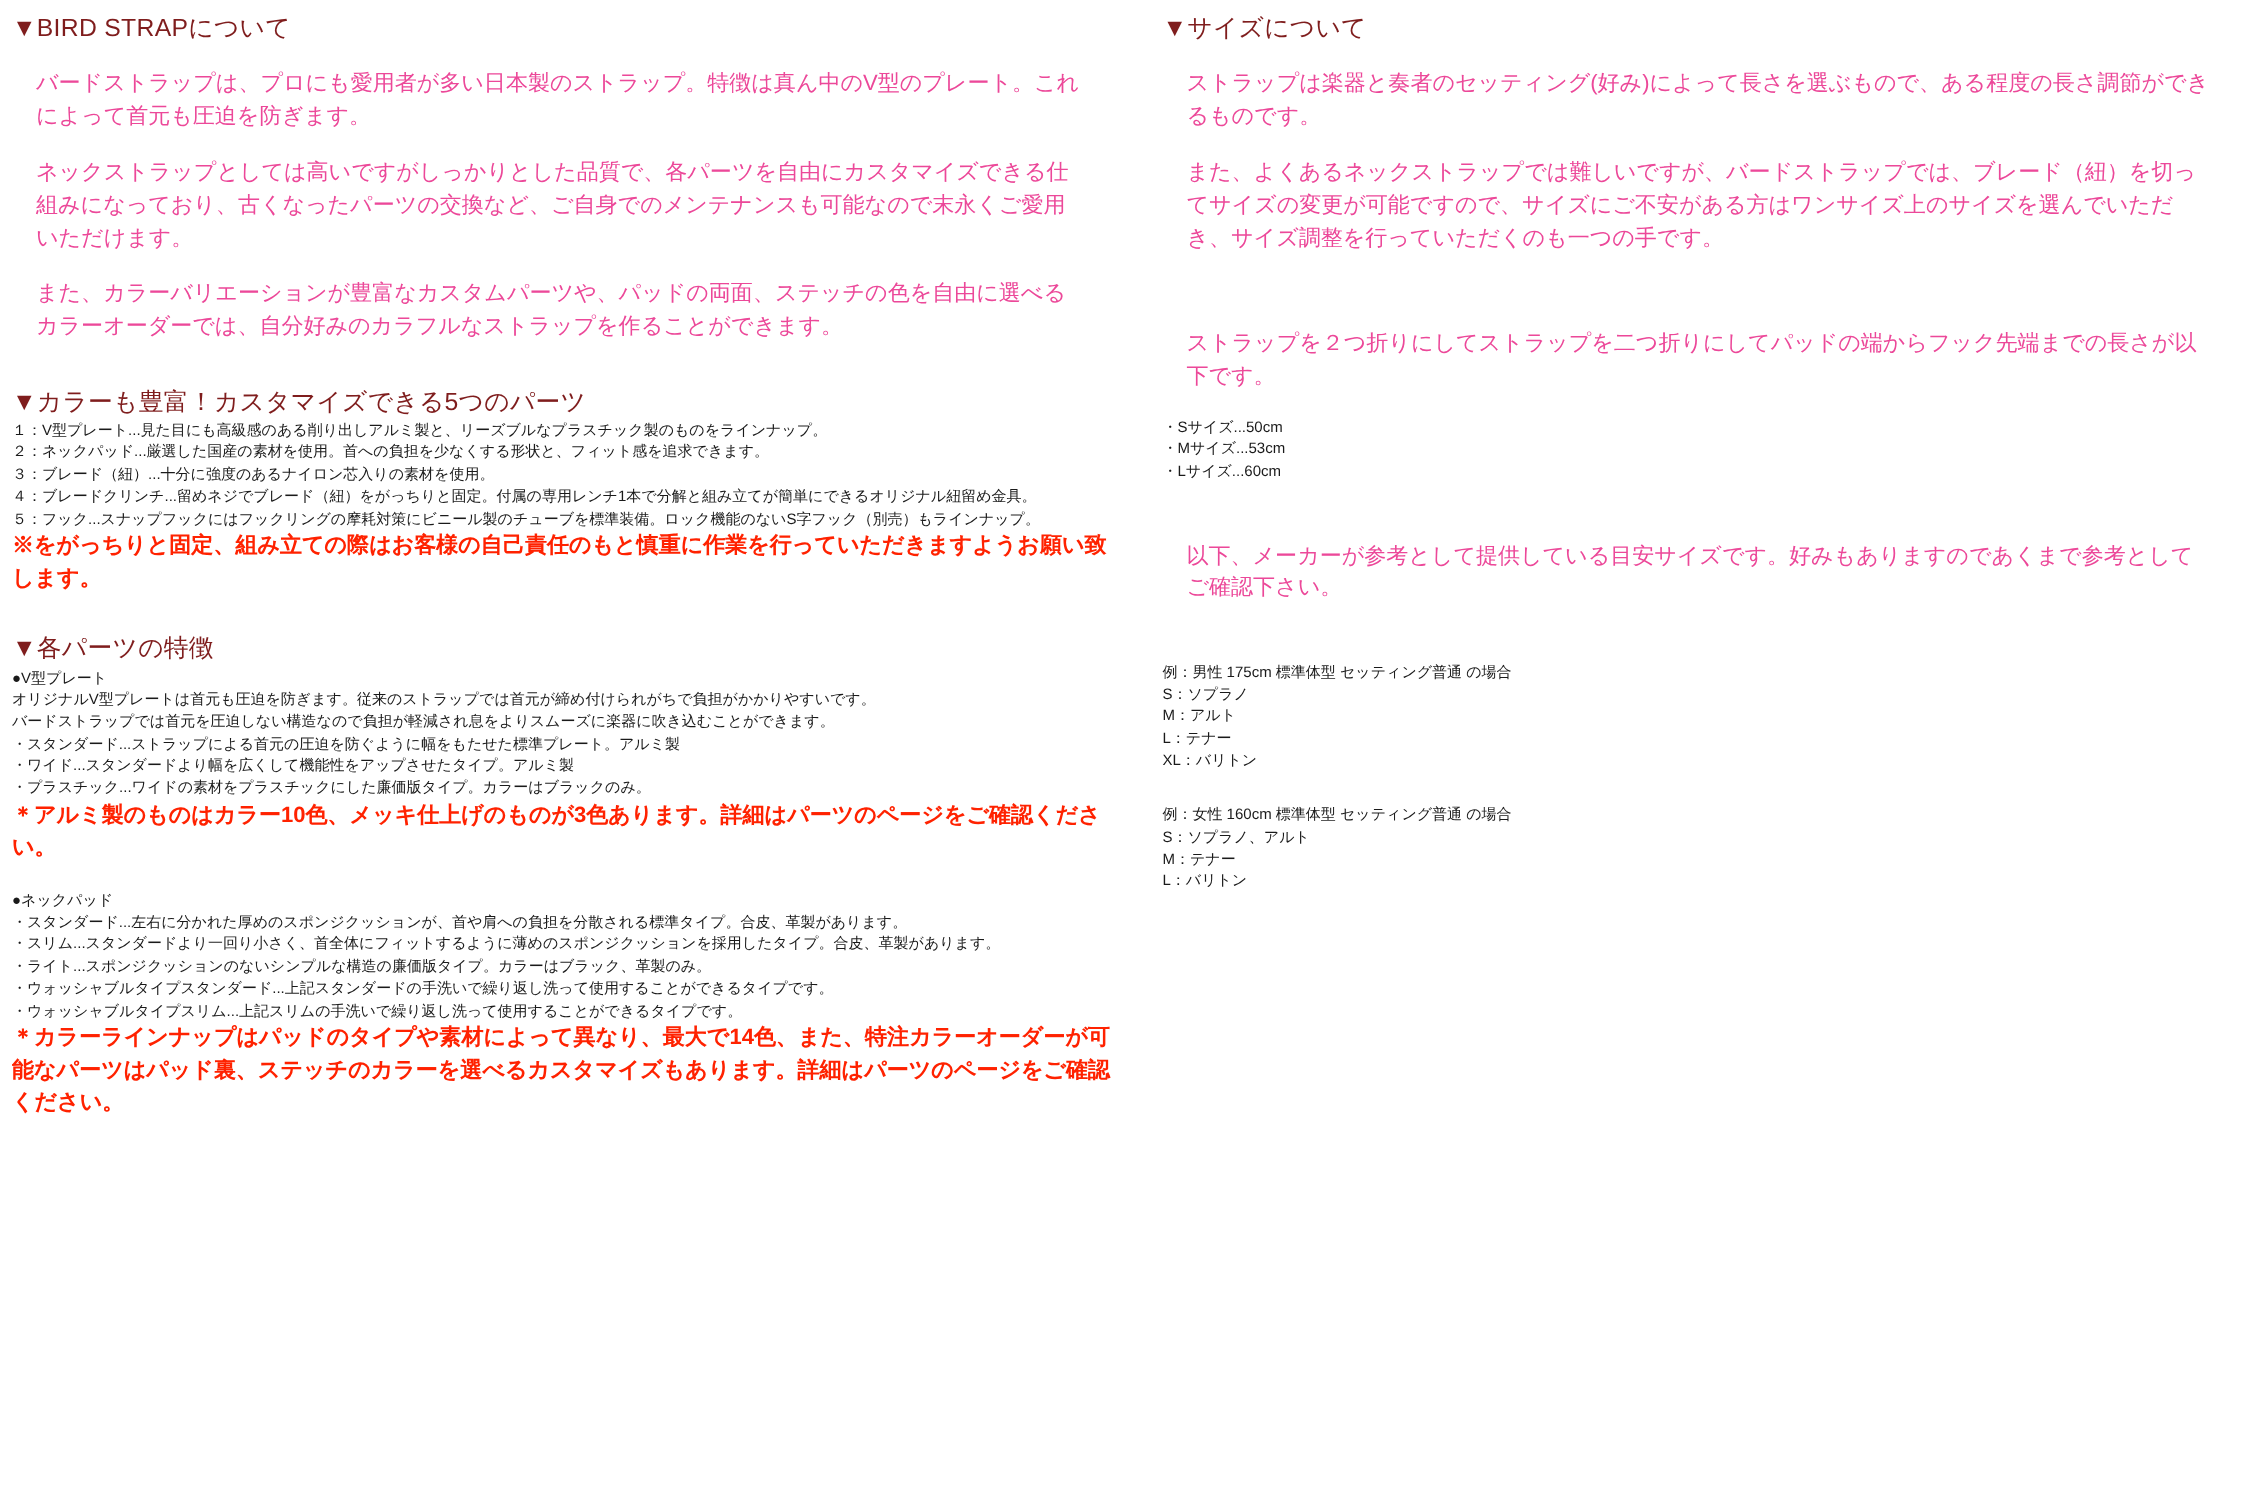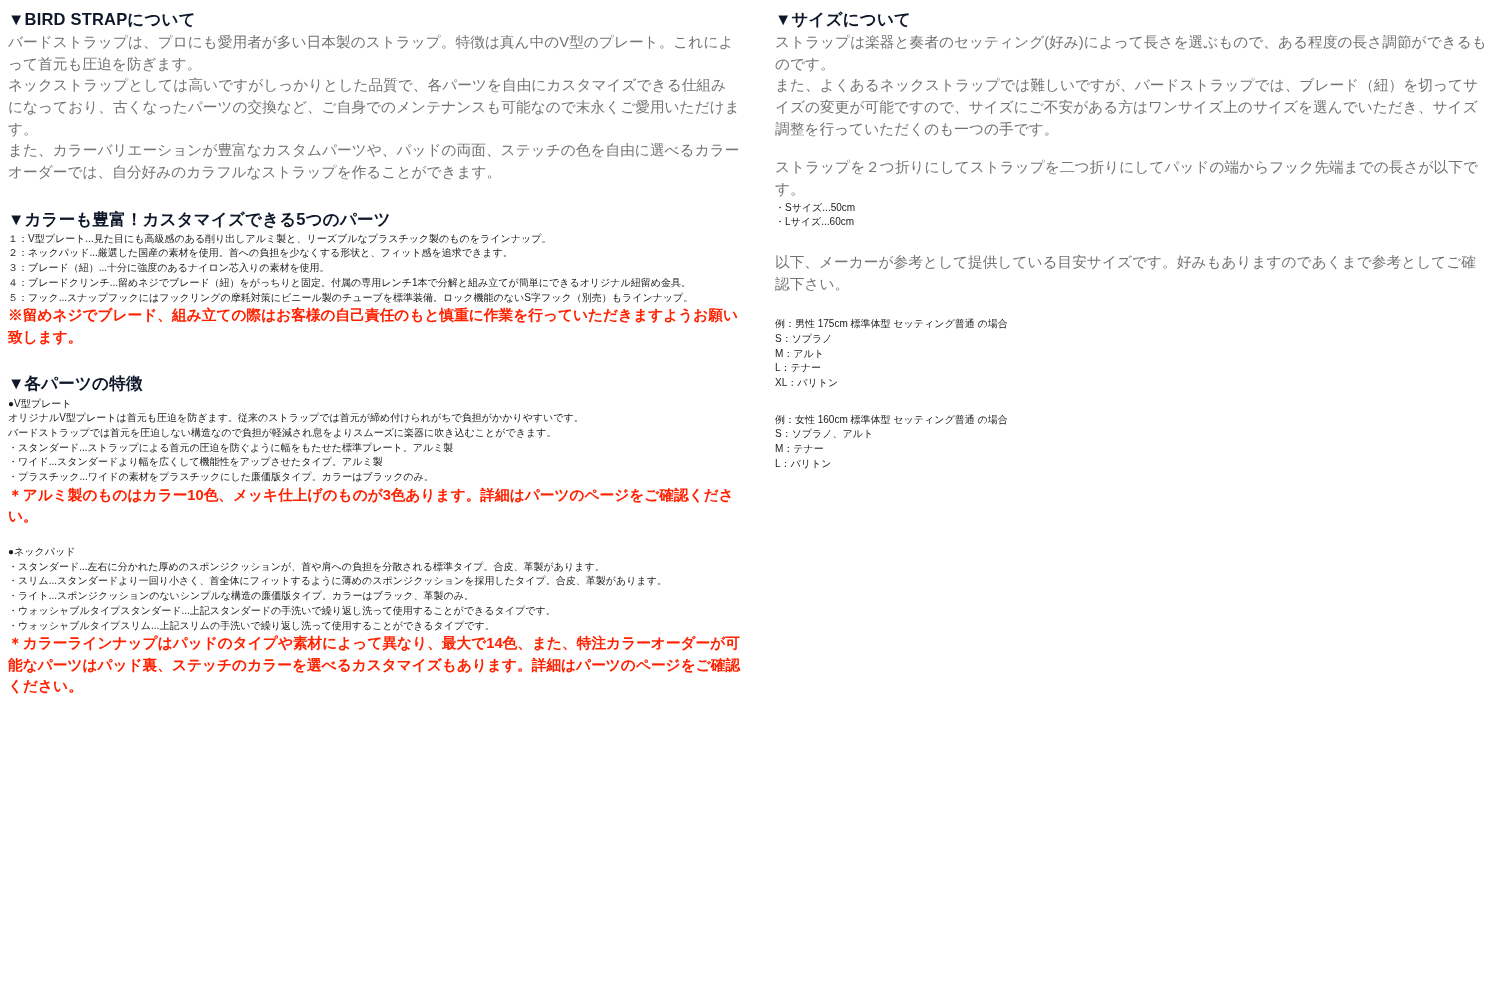--- a/index.html
+++ b/index.html
@@ -27,32 +27,32 @@
   }
   .col-left {
     width: 748px;
     padding-right: 12px;
   }
   .col-right {
     width: 740px;
     padding-left: 22px;
   }
   .heading {
-    color: #0f172a;
-    font-weight: bold;
+    color: #7f1d1d;
+    font-weight: normal;
     font-size: 16.5px;
     line-height: 1.35;
     margin: 0 0 2px 0;
     letter-spacing: 0.2px;
   }
   .para {
     font-size: 14.7px;
     line-height: 1.47;
-    margin: 0;
-    color: #737373;
+    margin: 16px;
+    color: #ec4899;
   }
   .block {
     margin-bottom: 13px;
   }
   .block-tight {
     margin-bottom: 0;
   }
   .spacer-sm { height: 11px; }
   .spacer-md { height: 17px; }
   .spacer-lg { height: 22px; }
@@ -91,21 +91,21 @@
 
     <div class="spacer-sm"></div>
 
     <div class="block">
       <p class="heading">▼カラーも豊富！カスタマイズできる5つのパーツ</p>
       <p class="list-line">１：V型プレート...見た目にも高級感のある削り出しアルミ製と、リーズブルなプラスチック製のものをラインナップ。</p>
       <p class="list-line">２：ネックパッド...厳選した国産の素材を使用。首への負担を少なくする形状と、フィット感を追求できます。</p>
       <p class="list-line">３：ブレード（紐）...十分に強度のあるナイロン芯入りの素材を使用。</p>
       <p class="list-line">４：ブレードクリンチ...留めネジでブレード（紐）をがっちりと固定。付属の専用レンチ1本で分解と組み立てが簡単にできるオリジナル紐留め金具。</p>
       <p class="list-line">５：フック...スナップフックにはフックリングの摩耗対策にビニール製のチューブを標準装備。ロック機能のないS字フック（別売）もラインナップ。</p>
-      <p class="red-note">※留めネジでブレード、組み立ての際はお客様の自己責任のもと慎重に作業を行っていただきますようお願い致します。</p>
+      <p class="red-note">※をがっちりと固定、組み立ての際はお客様の自己責任のもと慎重に作業を行っていただきますようお願い致します。</p>
     </div>
 
     <div class="spacer-sm"></div>
 
     <div>
       <p class="heading">▼各パーツの特徴</p>
 
       <div class="block-tight">
         <p class="sub-head">●V型プレート</p>
         <p class="list-line">オリジナルV型プレートは首元も圧迫を防ぎます。従来のストラップでは首元が締め付けられがちで負担がかかりやすいです。</p>
@@ -137,20 +137,21 @@
       <p class="heading">▼サイズについて</p>
       <p class="para">ストラップは楽器と奏者のセッティング(好み)によって長さを選ぶもので、ある程度の長さ調節ができるものです。</p>
       <p class="para">また、よくあるネックストラップでは難しいですが、バードストラップでは、ブレード（紐）を切ってサイズの変更が可能ですので、サイズにご不安がある方はワンサイズ上のサイズを選んでいただき、サイズ調整を行っていただくのも一つの手です。</p>
     </div>
 
     <div class="spacer-md"></div>
 
     <div>
       <p class="para">ストラップを２つ折りにしてストラップを二つ折りにしてパッドの端からフック先端までの長さが以下です。</p>
       <p class="list-line">・Sサイズ...50cm</p>
+      <p class="list-line">・Mサイズ...53cm</p>
       <p class="list-line">・Lサイズ...60cm</p>
     </div>
 
     <div class="spacer-lg"></div>
 
     <div>
       <p class="para">以下、メーカーが参考として提供している目安サイズです。好みもありますのであくまで参考としてご確認下さい。</p>
     </div>
 
     <div class="spacer-lg"></div>

